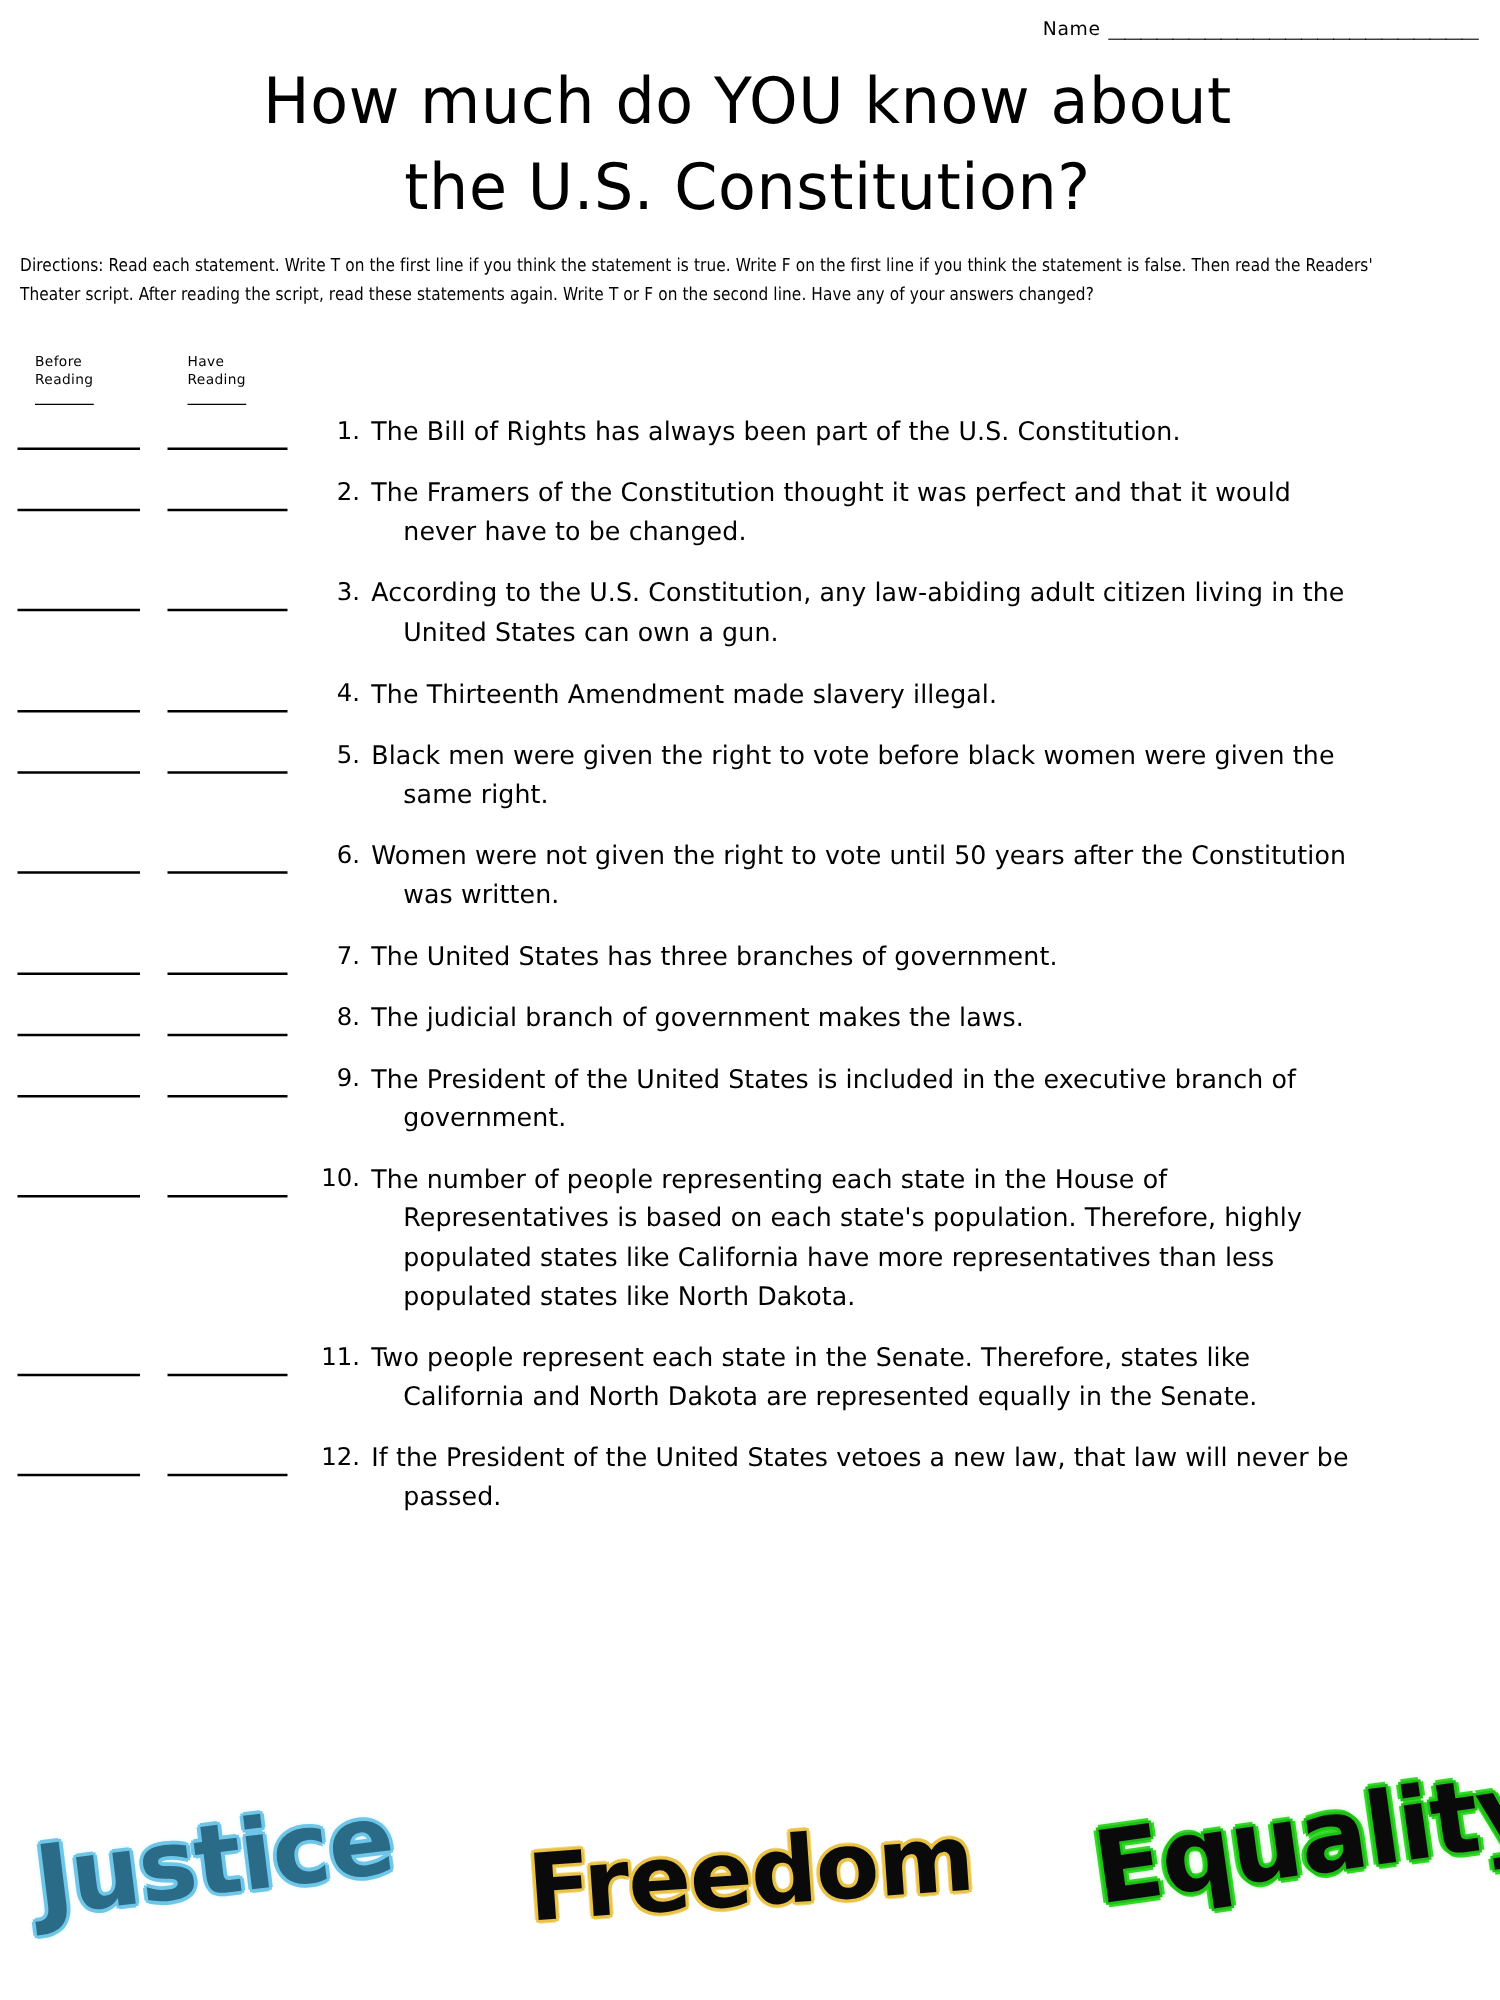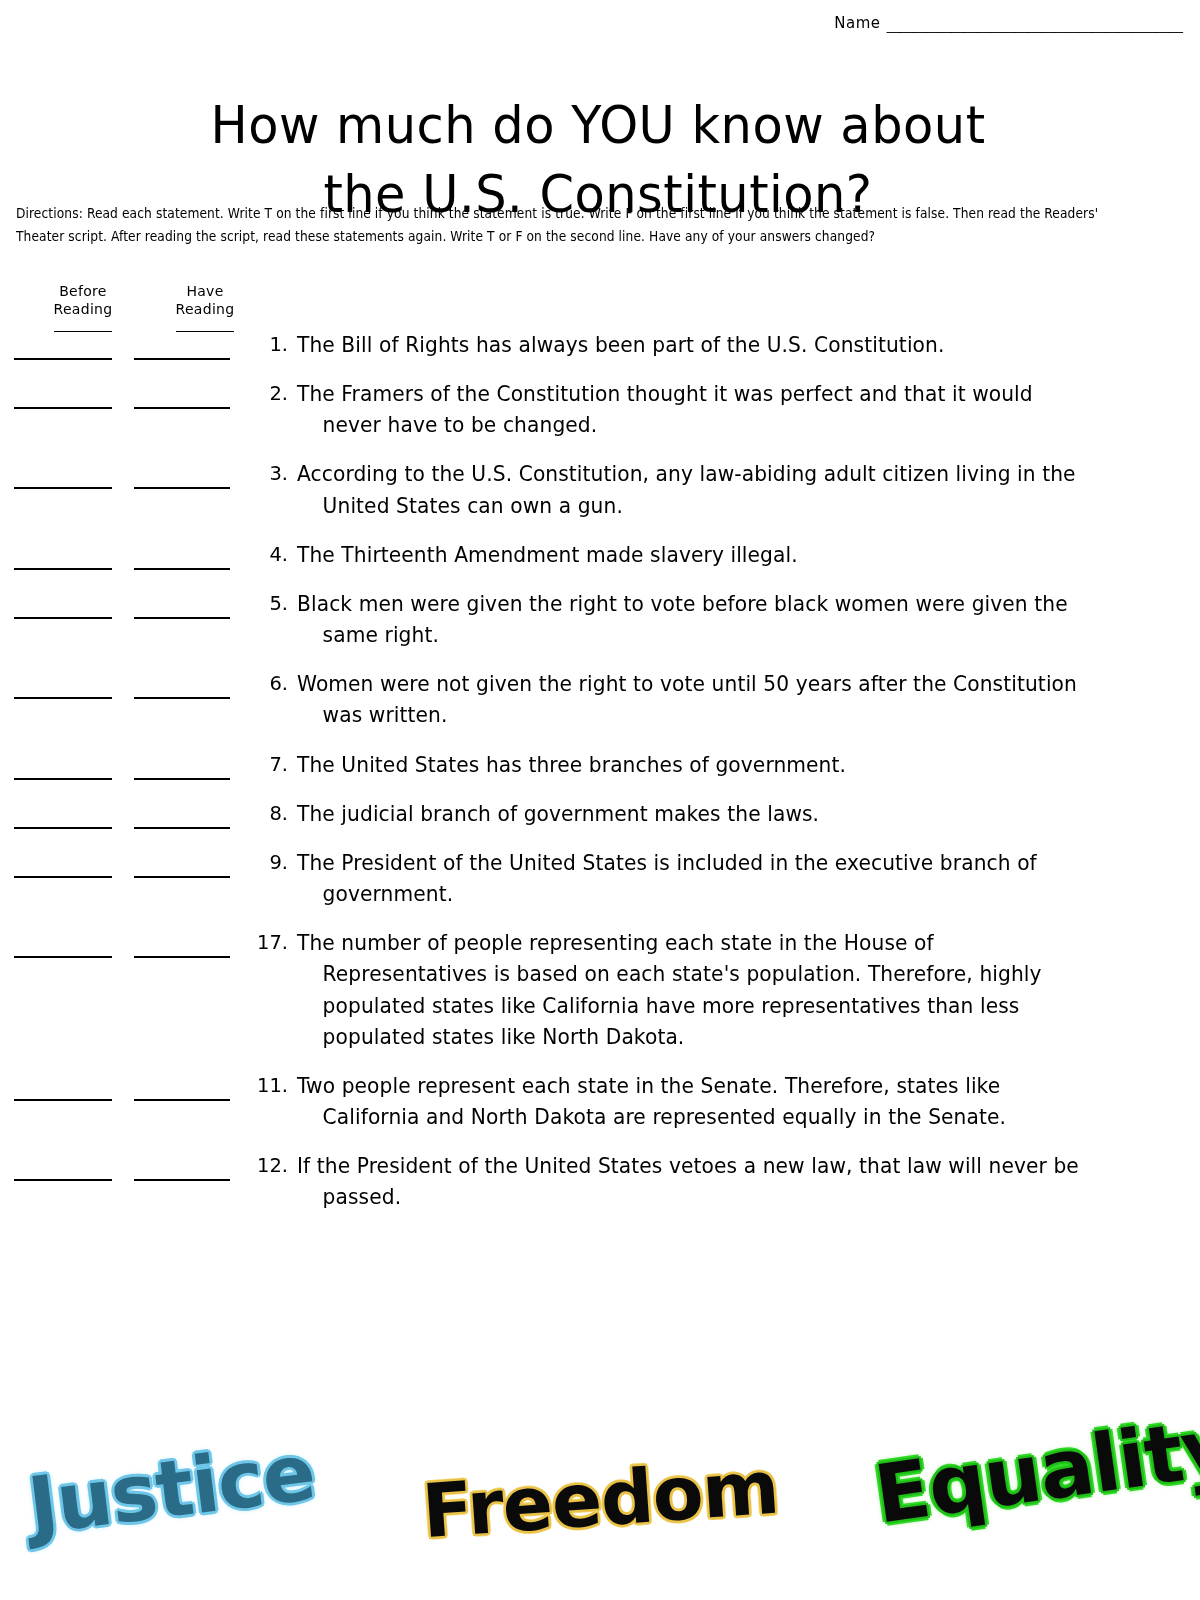--- a/index.html
+++ b/index.html
@@ -39,21 +39,20 @@
     white-space: nowrap;
   }
 
   
   .title-block {
     position: absolute;
     top: 48px;
     left: 0;
     width: 1196px;
     text-align: center;
-    margin-top: 44px;
   }
   .title-line {
     font-family: "DejaVu Sans", sans-serif;
     font-size: 51px;
     font-weight: 400;
     line-height: 1.35;
     letter-spacing: 0.5px;
     transform: scaleX(0.97);
   }
 
@@ -74,23 +73,23 @@
   
   .col-heads {
     position: absolute;
     top: 283px;
     left: 16px;
     width: 260px;
     height: 46px;
   }
   .col-head {
     position: absolute;
-    font-size: 14px;
+    font-size: 11px;
     line-height: 1.28;
-    text-align: center;
+    text-align: left;
     letter-spacing: 0.3px;
   }
   .col-head .second {
     display: inline-block;
     border-bottom: 1.5px solid #000;
     padding-bottom: 12px;
   }
   .col-head.before { left: 12px;  width: 110px; }
   .col-head.after  { left: 134px; width: 110px; }
 
@@ -318,21 +317,21 @@
       <div class="item-num">9.</div>
       <div class="item-text"><span>The President of the United States is included in the executive branch of</span><span class="cont">government.</span></div>
     </div>
     <div class="item">
       <div class="blank-cell blank-before">
         <div class="blank-line"></div>
       </div>
       <div class="blank-cell blank-after">
         <div class="blank-line"></div>
       </div>
-      <div class="item-num">17.</div>
+      <div class="item-num">10.</div>
       <div class="item-text"><span>The number of people representing each state in the House of</span><span class="cont">Representatives is based on each state's population.  Therefore, highly</span><span class="cont">populated states like California have more representatives than less</span><span class="cont">populated states like North Dakota.</span></div>
     </div>
     <div class="item">
       <div class="blank-cell blank-before">
         <div class="blank-line"></div>
       </div>
       <div class="blank-cell blank-after">
         <div class="blank-line"></div>
       </div>
       <div class="item-num">11.</div>

